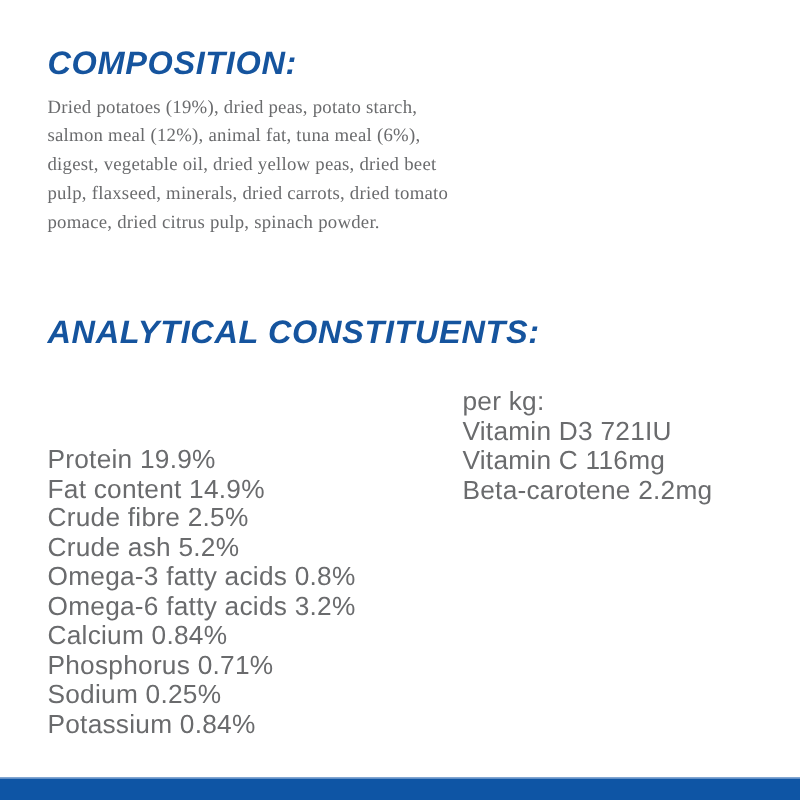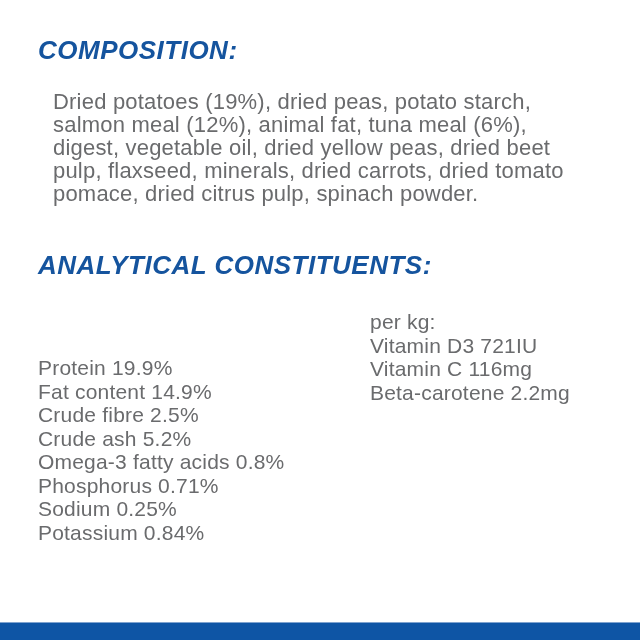--- a/index.html
+++ b/index.html
@@ -22,26 +22,27 @@
     color: var(--heading-blue, #15549e);
     font-style: italic;
   }
   .heading-composition { top: 36px; }
   .heading-analytical { top: 251px; }
   .body-text {
     position: absolute;
     left: 38px;
     top: 75px;
     width: 580px;
-    margin: 15px;
-    font-size: 22px;
+    margin: 0;
+    font-size: 15px;
     line-height: 23px;
     letter-spacing: 0.2px;
     color: var(--text-gray, #6a6b6d);
     white-space: pre-line;
+    font-family: Liberation Serif, serif;
   }
   .columns {
     position: absolute;
     left: 38px;
     top: 310px;
     display: flex;
     align-items: flex-start;
   }
   .col-left { width: 332px; margin-top: 46px; }
   .col-right { width: 270px; }
@@ -79,20 +80,22 @@
   <section>
     <h2 class="heading heading-analytical">ANALYTICAL CONSTITUENTS:</h2>
 
     <div class="columns">
       <div class="col-left">
           <div class="line">Protein 19.9%</div>
           <div class="line">Fat content 14.9%</div>
           <div class="line">Crude fibre 2.5%</div>
           <div class="line">Crude ash 5.2%</div>
           <div class="line">Omega-3 fatty acids 0.8%</div>
+          <div class="line">Omega-6 fatty acids 3.2%</div>
+          <div class="line">Calcium 0.84%</div>
           <div class="line">Phosphorus 0.71%</div>
           <div class="line">Sodium 0.25%</div>
           <div class="line">Potassium 0.84%</div>
         </div>
 
       <div class="col-right">
         <div class="per-kg-header">per kg:</div>
         <div>
             <div class="line">Vitamin D3 721IU</div>
             <div class="line">Vitamin C 116mg</div>

